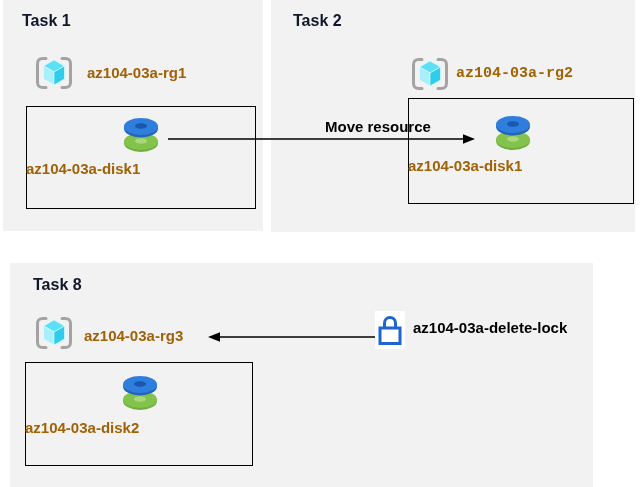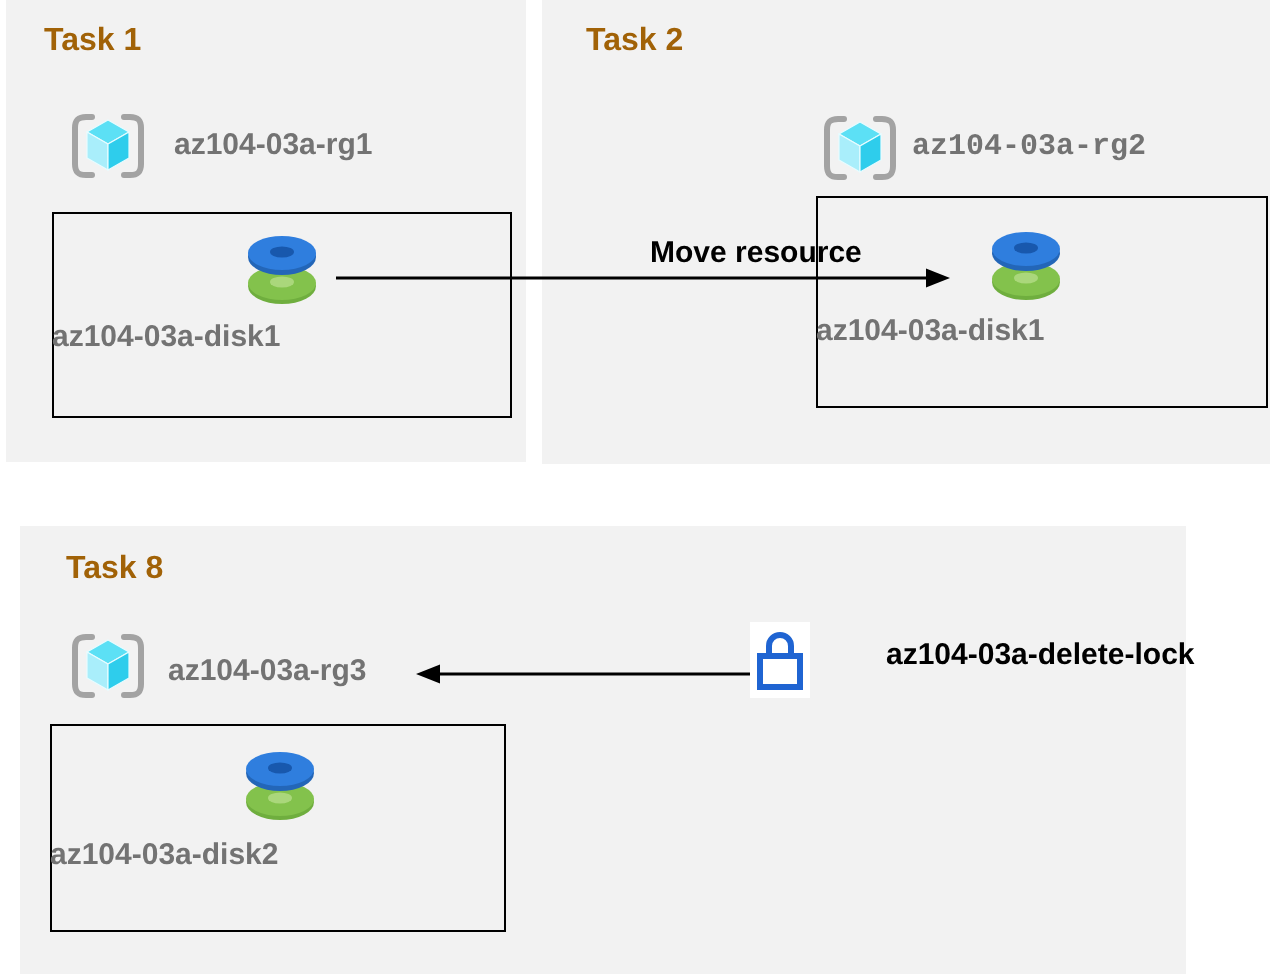--- a/index.html
+++ b/index.html
@@ -1,28 +1,28 @@
 <!DOCTYPE html>
 <html><head>
 <meta charset="utf-8">
 <style>
   html,body{margin:0;padding:0;}
   body{
     width:641px;height:487px;position:relative;background:#ffffff;
     font-family:"Liberation Sans",sans-serif;color:#000;overflow:hidden;
   }
   .panel{position:absolute;background:#f2f2f2;}
-  .task-title{position:absolute;font-size:16px;font-weight:bold;color:#a16207;}
-  .bold-label{font-size:15px;font-weight:bold;color:#737373;white-space:nowrap;}
+  .task-title{position:absolute;font-size:16px;font-weight:bold;color:#0f172a;}
+  .bold-label{font-size:15px;font-weight:bold;color:#a16207;white-space:nowrap;}
   .rg-label{position:absolute;}
   .res-label{position:absolute;text-align:left;}
   .box{position:absolute;border:1.5px solid #000;background:transparent;}
   .icon{position:absolute;display:block;line-height:0;}
   .lock-chip{position:absolute;background:#ffffff;display:flex;align-items:center;justify-content:center;}
-  .lock-text{position:absolute;font-size:15px;line-height:19px;white-space:nowrap;margin-left:30px;}
+  .lock-text{position:absolute;font-size:15px;line-height:19px;white-space:nowrap;}
   .lock-text .name{font-weight:bold;}
   .lock-text .type-label{font-weight:bold;}
   .move-label{position:absolute;font-size:15px;font-weight:bold;white-space:nowrap;margin-left:44px;}
   .arrows{position:absolute;left:0;top:0;pointer-events:none;}
 </style>
 </head>
 <body>
 
 <div class="panel" style="left:3px;top:0;width:260px;height:231px;"></div>
 

